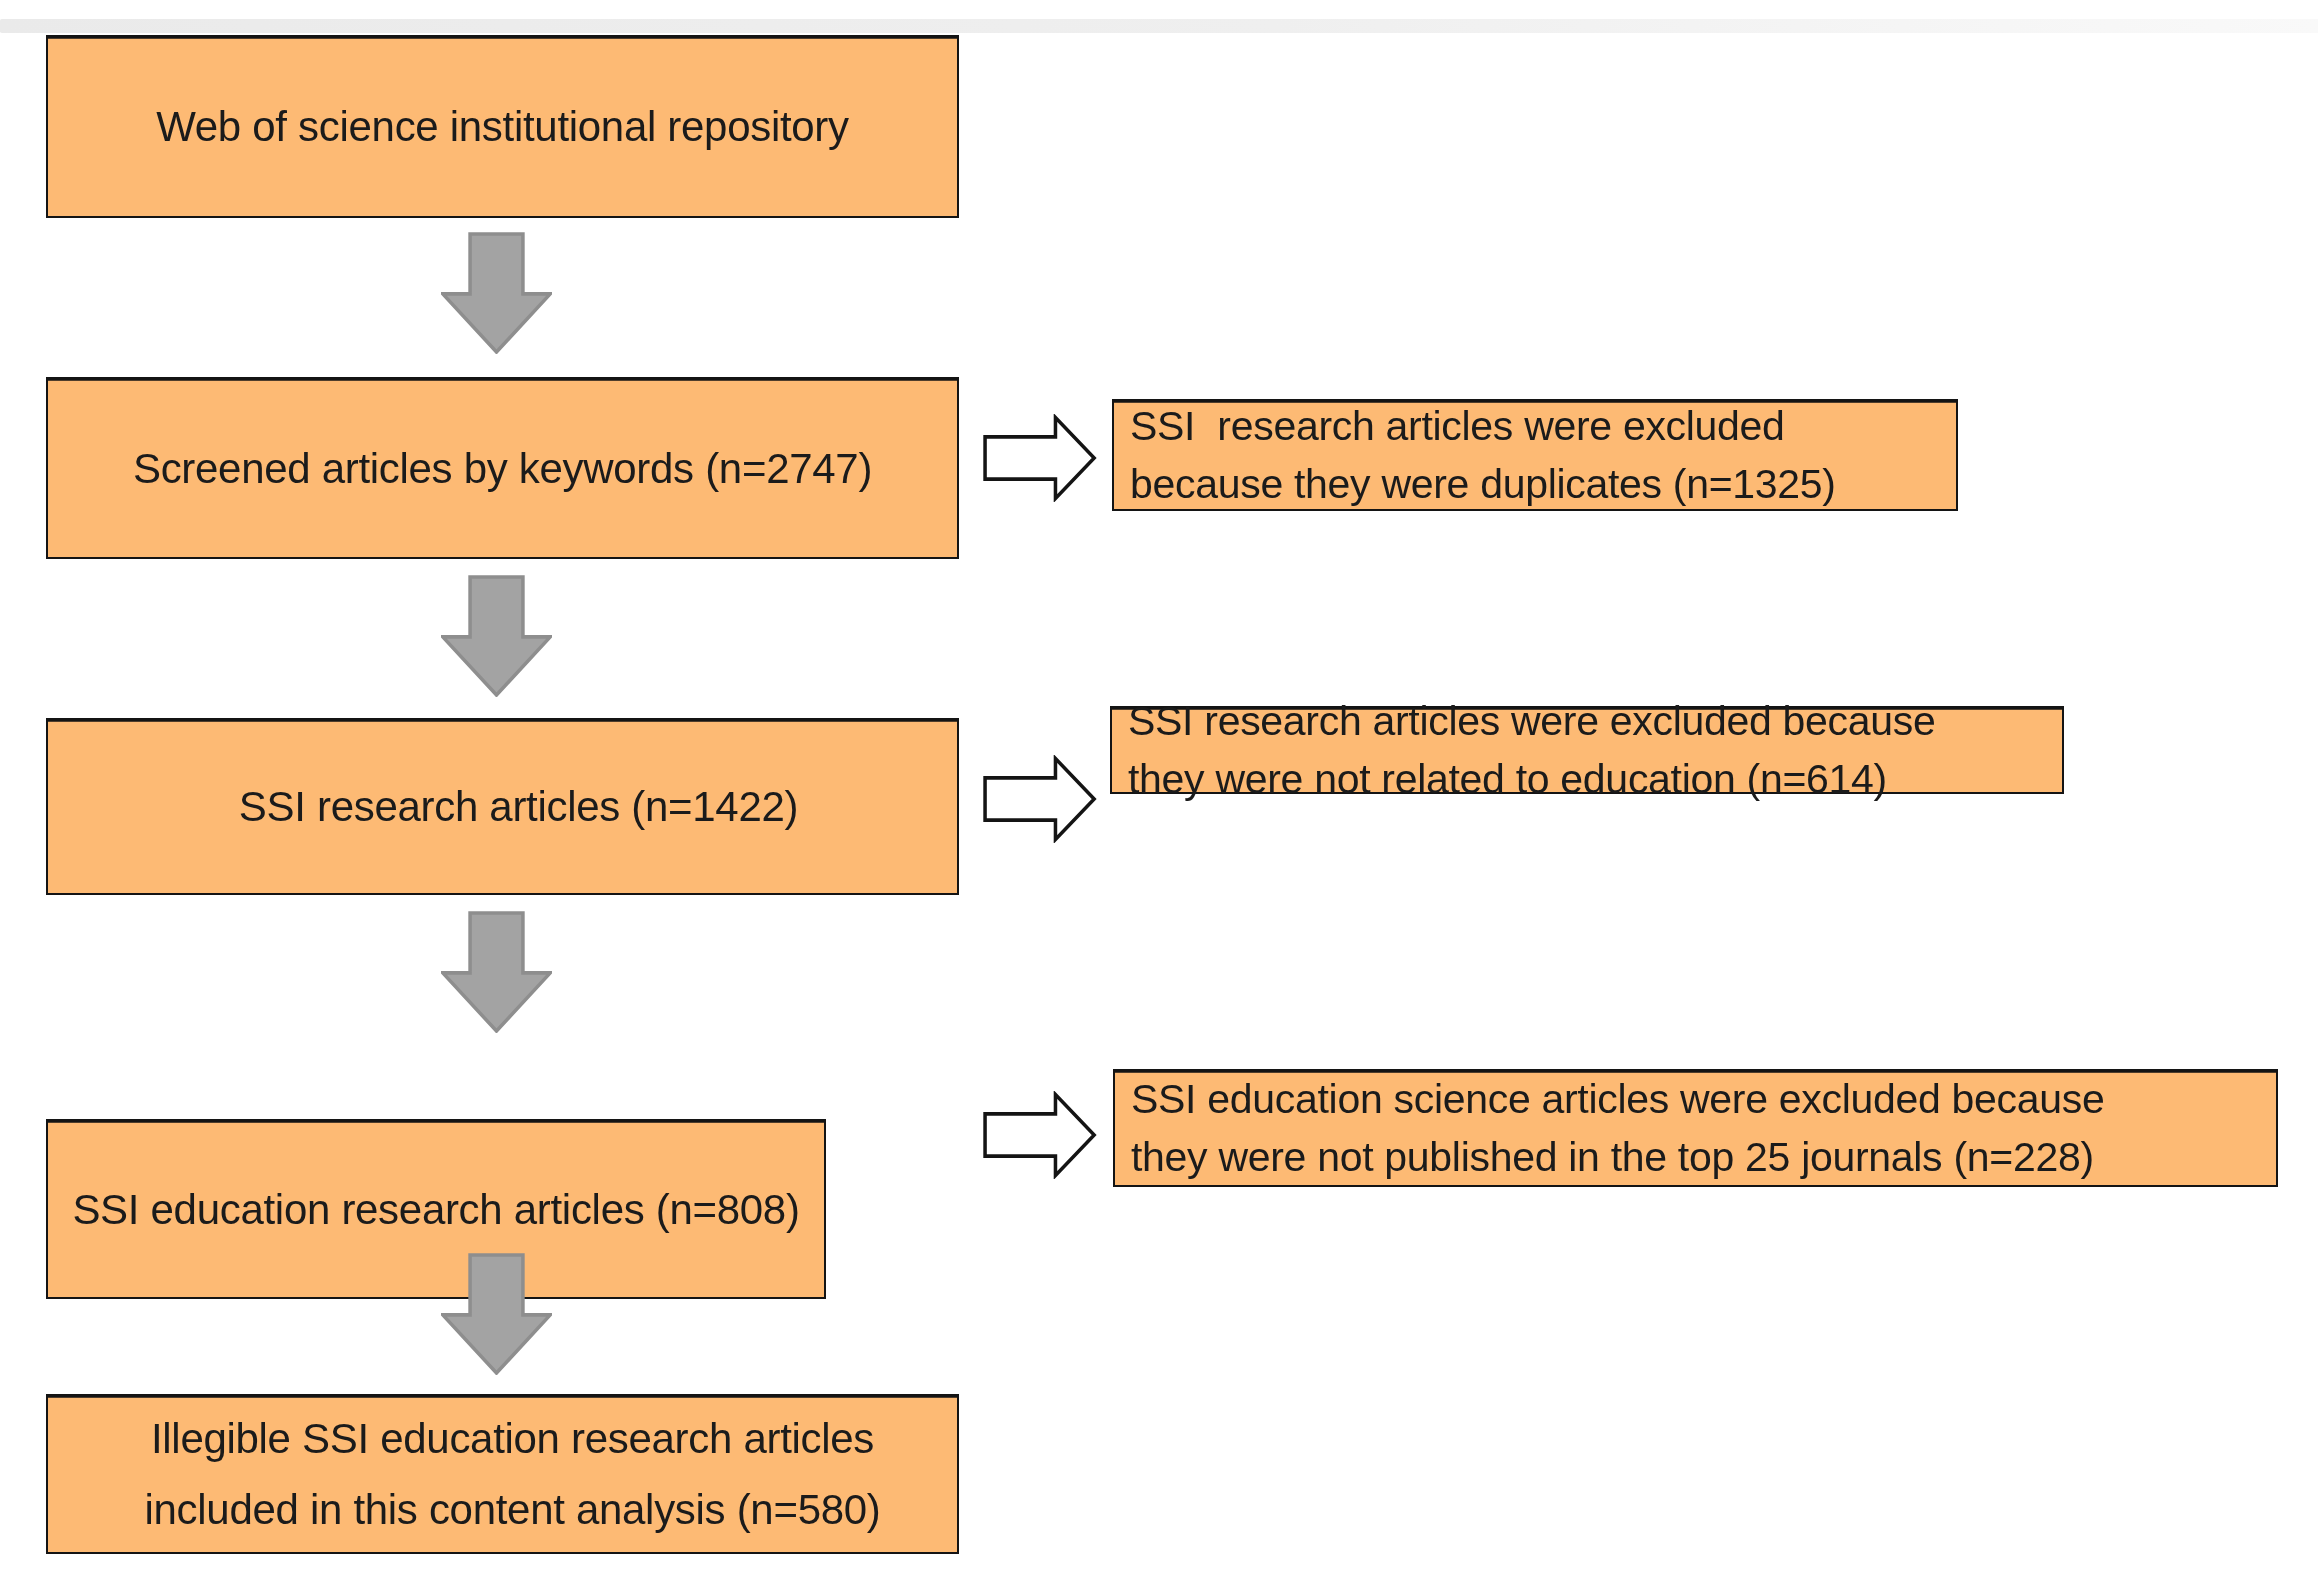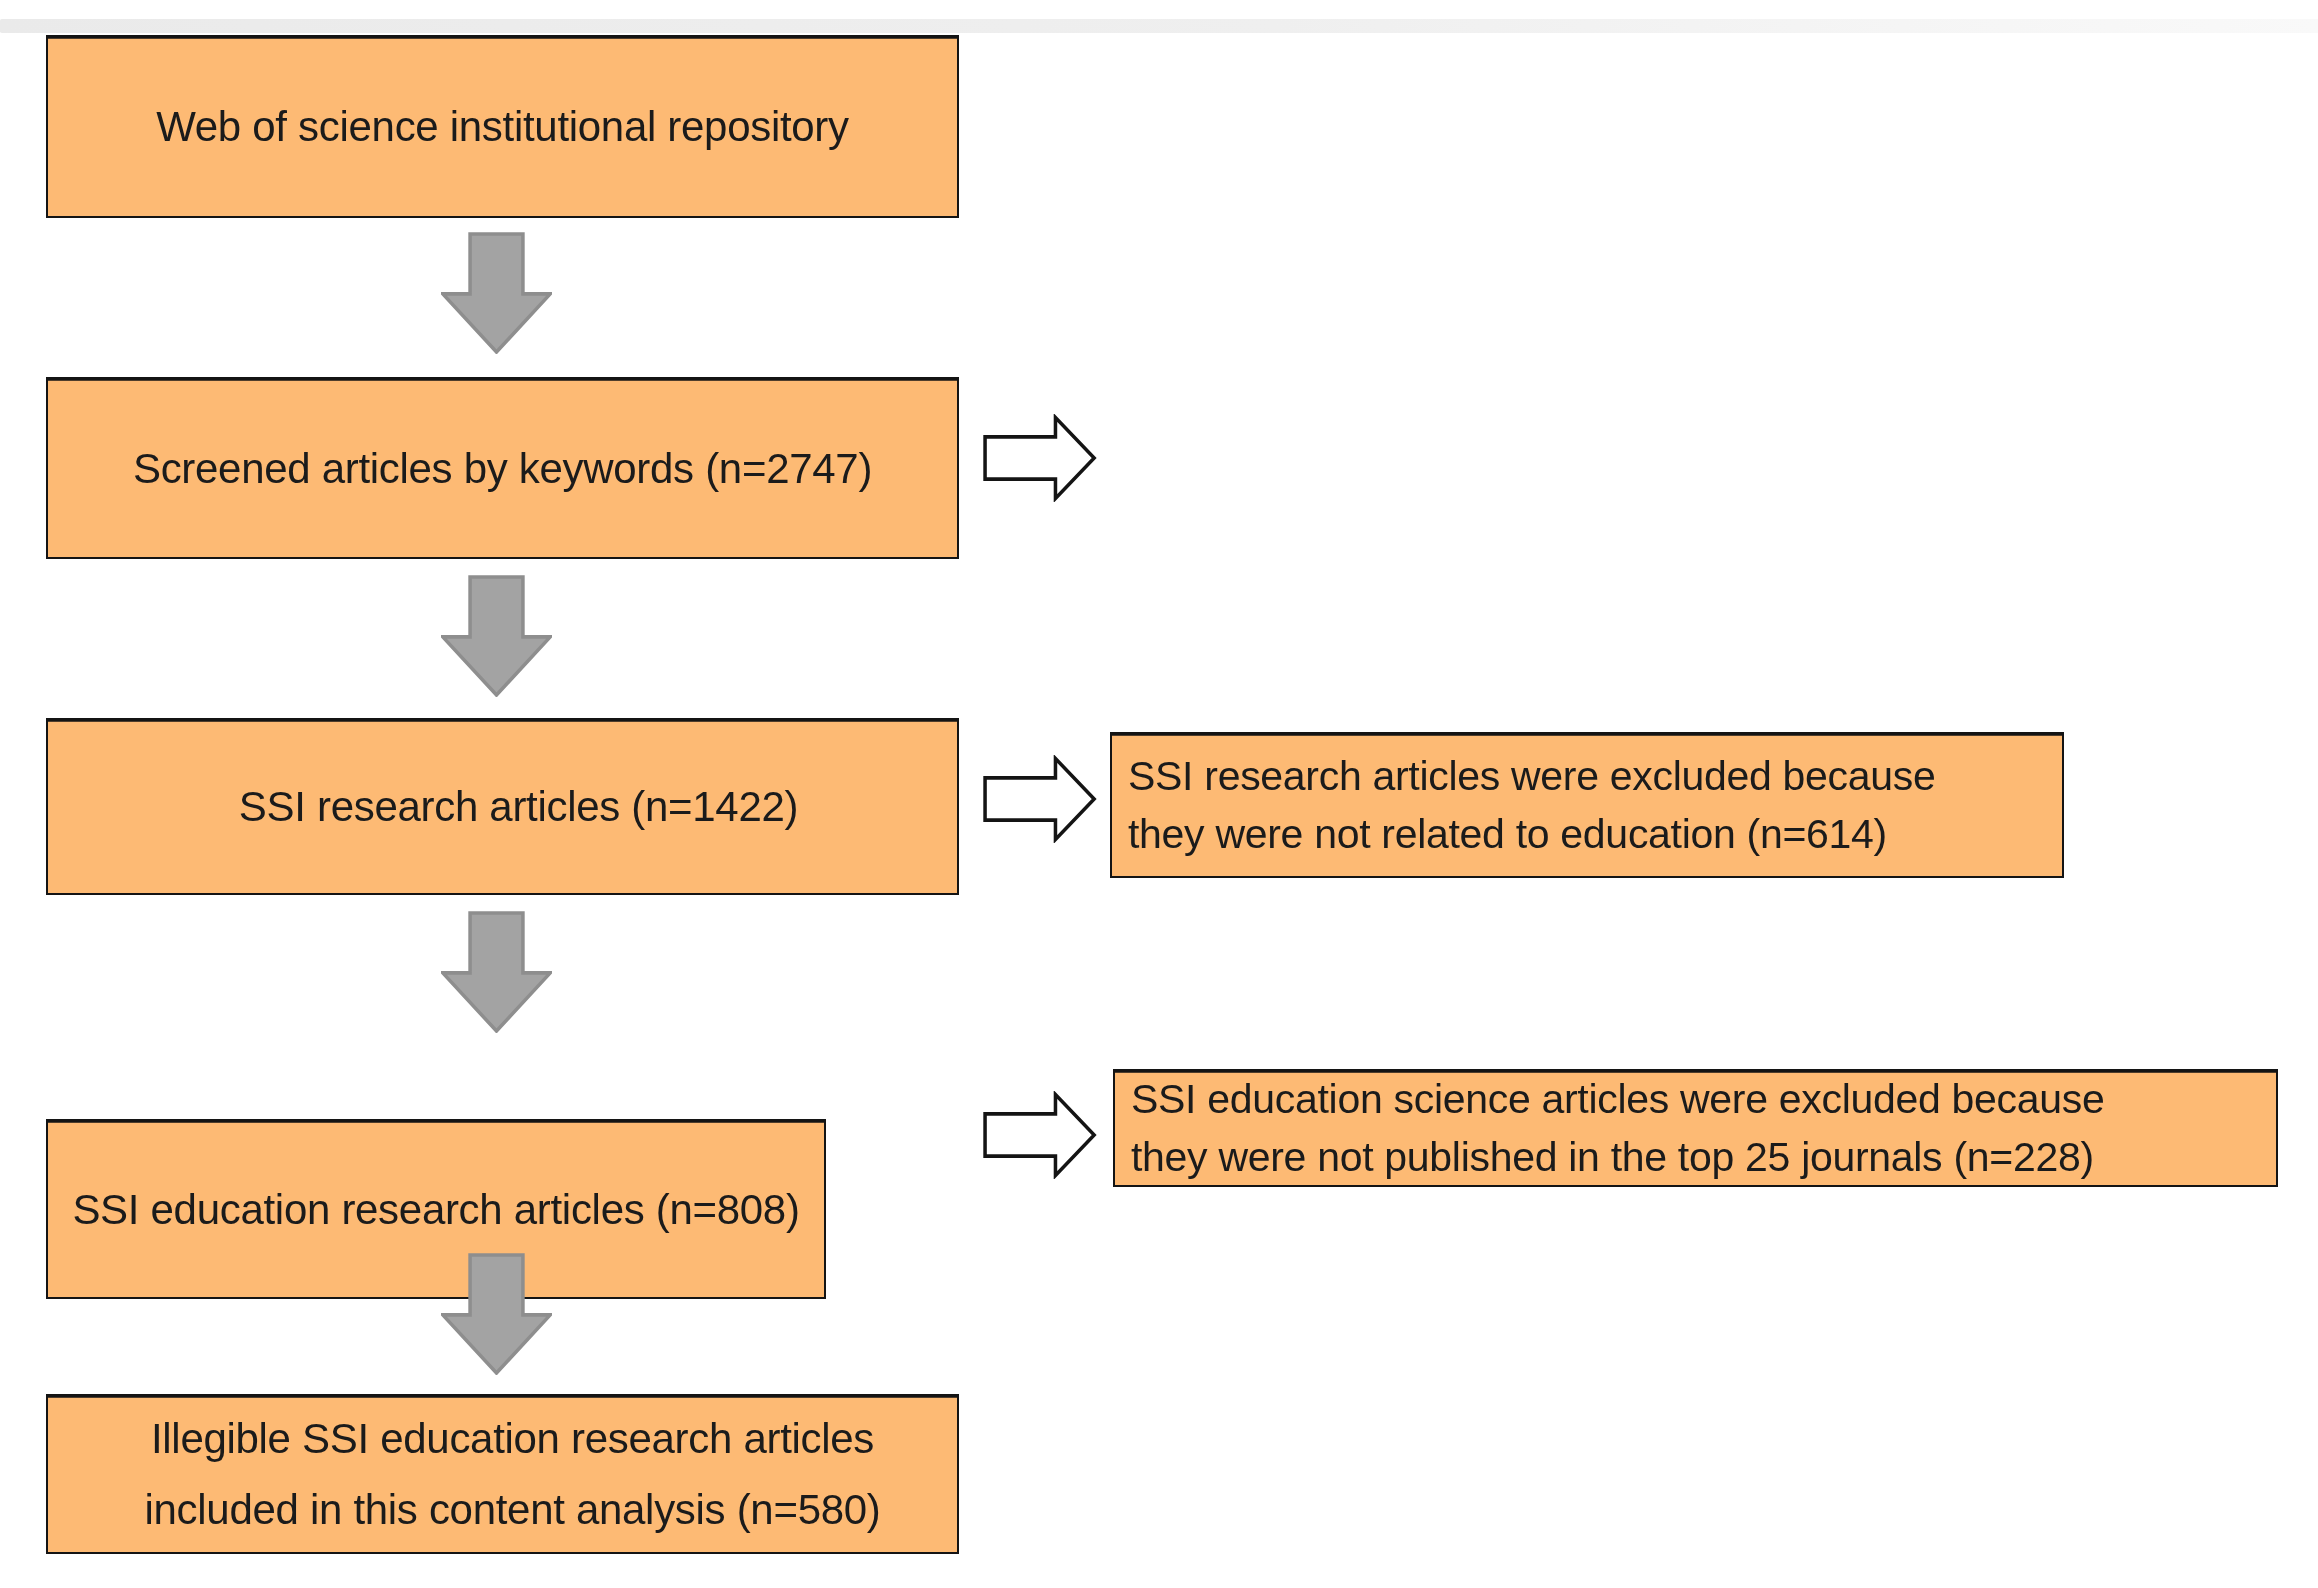--- a/index.html
+++ b/index.html
@@ -104,22 +104,26 @@
     <svg width="115" height="88" viewBox="0 0 130 100">
       <polygon points="2,26 82,26 82,4 126,50 82,96 82,74 2,74" stroke-width="4" stroke-linejoin="miter" fill="#ffffff" stroke="#141414"></polygon>
     </svg>
   </div>
   <div class="arrow" style="left:983px; top:1091px;">
     <svg width="115" height="88" viewBox="0 0 130 100">
       <polygon points="2,26 82,26 82,4 126,50 82,96 82,74 2,74" stroke-width="4" stroke-linejoin="miter" fill="#ffffff" stroke="#141414"></polygon>
     </svg>
   </div>
 
+  <div class="fbox side-box" style="left:1112px; top:399px; width:846px; height:112px;">
+    <div class="line">SSI  research articles were excluded</div>
+    <div class="line">because they were duplicates (n=1325)</div>
+  </div>
 
-  <div class="fbox side-box" style="left:1110px; top:732px; width:954px; height:146px;">
+  <div class="fbox side-box" style="left:1110px; top:706px; width:954px; height:88px;">
     <div class="line">SSI research articles were excluded because</div>
     <div class="line">they were not related to education (n=614)</div>
   </div>
 
   <div class="fbox side-box" style="left:1113px; top:1069px; width:1165px; height:118px;">
     <div class="line">SSI education science articles were excluded because</div>
     <div class="line">they were not published in the top 25 journals (n=228)</div>
   </div>
 
 </div>

